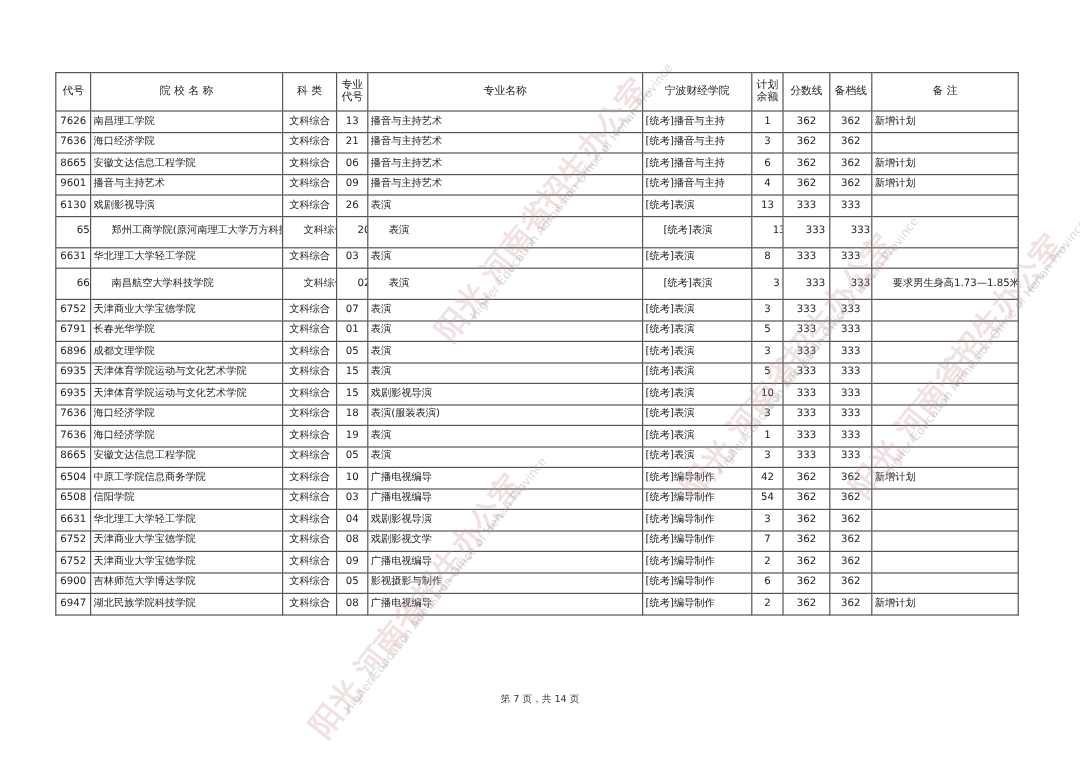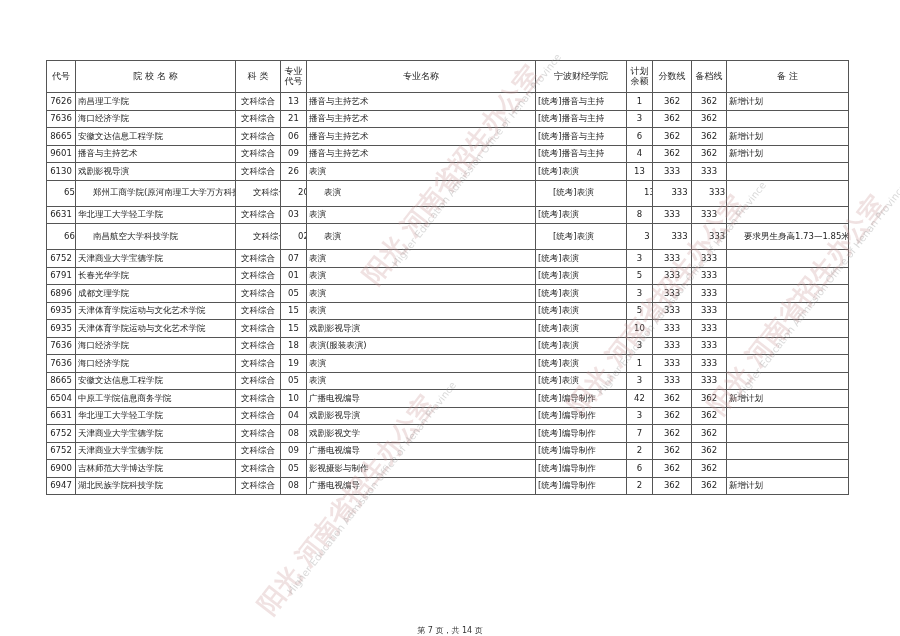--- a/index.html
+++ b/index.html
@@ -17,21 +17,21 @@
     border: 1px solid #555; padding: 0 2px; height: 16.5px;
     overflow: hidden; white-space: nowrap; font-weight: normal;
   }
   table.grid th { height: 31px; font-size: 9px; text-align: center; white-space: normal; }
   td.c { text-align: center; }
   td.l { text-align: left; }
   td.wrap { white-space: normal; }
   tr.tall td { height: 25px; padding-left: 17px; }
   .footer {
     position: absolute; left: 0; width: 900px; top: 577px;
-    text-align: center; font-size: 8px; color: #333; margin-top: 48px;
+    text-align: center; font-size: 8px; color: #333;
   }
   .wm {
     position: absolute; pointer-events: none; color: rgba(200, 150, 150, 0.28);
     font-size: 26px; font-weight: bold; white-space: nowrap;
     transform-origin: left top; transform: rotate(-52deg);
   }
   .wm-en {
     position: absolute; pointer-events: none; color: rgba(150, 150, 150, 0.35);
     font-size: 10px; white-space: nowrap;
     transform-origin: left top; transform: rotate(-52deg);
@@ -268,20 +268,32 @@
           <td class="c">文科综合</td>
           <td class="c">10</td>
           <td class="l">广播电视编导</td>
           <td class="l">[统考]编导制作</td>
           <td class="c">42</td>
           <td class="c">362</td>
           <td class="c">362</td>
           <td class="l">新增计划</td>
         </tr>
         <tr>
+          <td class="c">6508</td>
+          <td class="l">信阳学院</td>
+          <td class="c">文科综合</td>
+          <td class="c">03</td>
+          <td class="l">广播电视编导</td>
+          <td class="l">[统考]编导制作</td>
+          <td class="c">54</td>
+          <td class="c">362</td>
+          <td class="c">362</td>
+          <td class="l"></td>
+        </tr>
+        <tr>
           <td class="c">6631</td>
           <td class="l">华北理工大学轻工学院</td>
           <td class="c">文科综合</td>
           <td class="c">04</td>
           <td class="l">戏剧影视导演</td>
           <td class="l">[统考]编导制作</td>
           <td class="c">3</td>
           <td class="c">362</td>
           <td class="c">362</td>
           <td class="l"></td>

